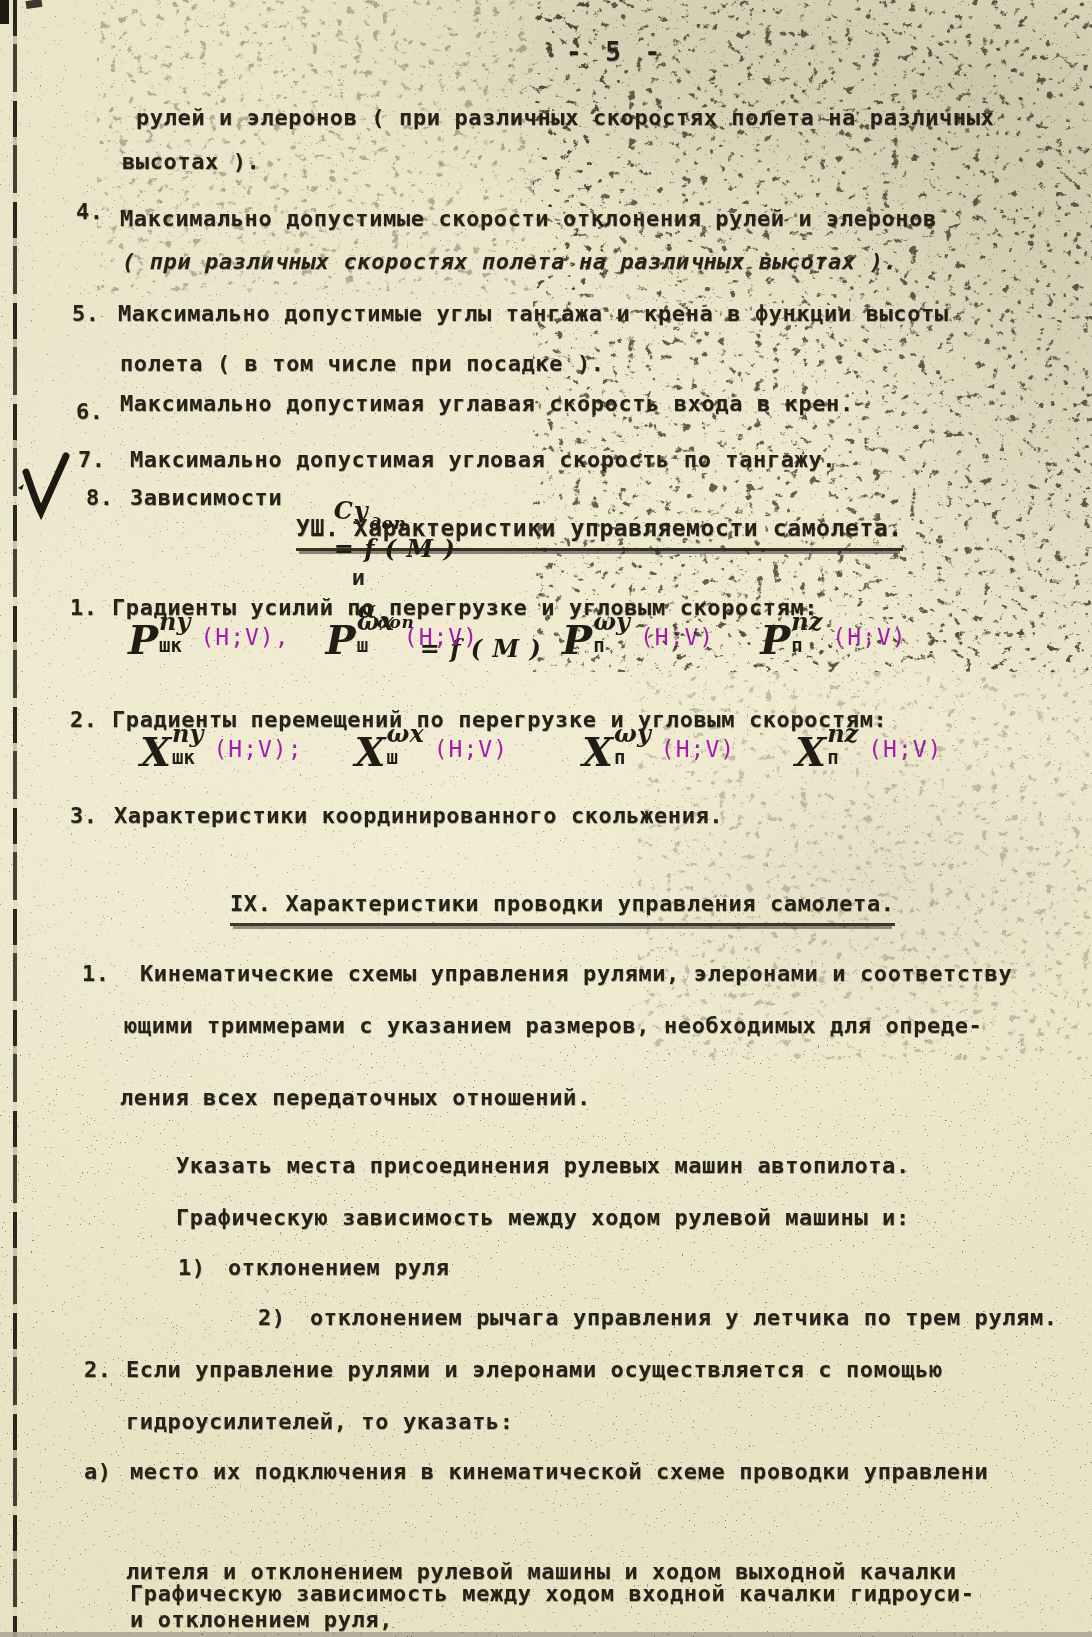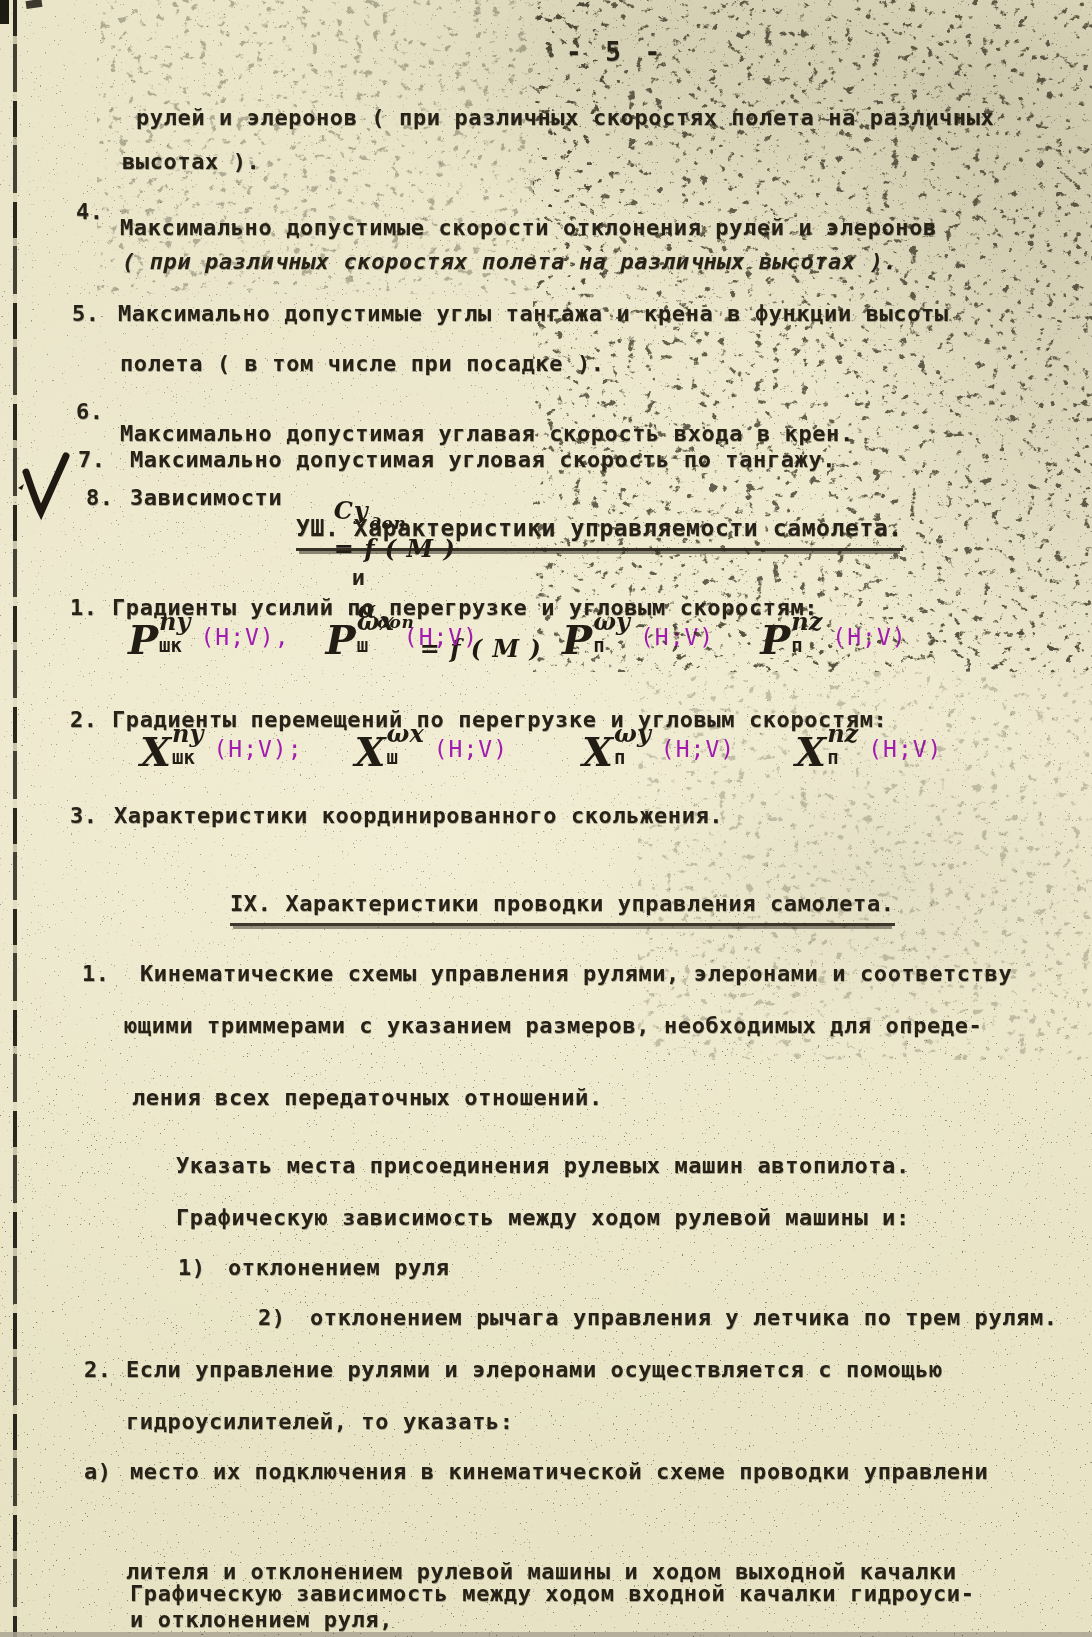--- a/index.html
+++ b/index.html
@@ -82,29 +82,29 @@
 <div class="corner-mark-a"></div>
 <div class="corner-mark-b"></div>
 <div class="bottom-edge"></div>
 
 <div class="line pageno" style="top:36px;left:566px;">- 5 -</div>
 
 <div class="line" style="top:104px;left:120px;margin-left:16px;">рулей и элеронов ( при различных скоростях полета на различных</div>
 <div class="line" style="top:148px;left:122px;">высотах ).</div>
 
 <div class="line" style="top:198px;left:76px;">4.</div>
-<div class="line" style="top:214px;left:120px;">Максимально допустимые скорости отклонения рулей и элеронов</div>
+<div class="line" style="top:205px;left:120px;">Максимально допустимые скорости отклонения рулей и элеронов</div>
 <div class="line" style="top:248px;left:122px;font-style:italic;">( при различных скоростях полета на различных высотах ).</div>
 
 <div class="line" style="top:300px;left:72px;">5.</div>
 <div class="line" style="top:300px;left:118px;">Максимально допустимые углы тангажа и крена в функции высоты</div>
 <div class="line" style="top:350px;left:120px;">полета ( в том числе при посадке ).</div>
 
 <div class="line" style="top:398px;left:76px;">6.</div>
-<div class="line" style="top:420px;left:120px;">Максимально допустимая углавая скорость входа в крен.</div>
+<div class="line" style="top:390px;left:120px;">Максимально допустимая углавая скорость входа в крен.</div>
 
 <div class="line" style="top:446px;left:78px;">7.</div>
 <div class="line" style="top:446px;left:122px;padding-left:8px;">Максимально допустимая угловая скорость по тангажу.</div>
 
 <div class="line" style="top:484px;left:86px;">8.</div>
 <div class="line" style="top:484px;left:130px;">Зависимости</div>
 <div class="line" style="top:468px;left:306px;text-shadow:none;">
   <span class="hand">Су</span><span class="hand-sub">доп</span>
   <span class="hand">= f ( М )</span>
   <span class="typed-inline" style="margin-left:18px;">и</span>
@@ -196,21 +196,21 @@
 </div>
 
 <div class="line" style="top:802px;left:70px;">3.</div>
 <div class="line" style="top:802px;left:114px;">Характеристики координированного скольжения.</div>
 
 <div class="line heading2" style="top:890px;left:230px;">IX. Характеристики проводки управления самолета.</div>
 
 <div class="line" style="top:960px;left:82px;">1.</div>
 <div class="line" style="top:960px;left:140px;">Кинематические схемы управления рулями, элеронами и соответству</div>
 <div class="line" style="top:1012px;left:124px;">ющими триммерами с указанием размеров, необходимых для опреде-</div>
-<div class="line" style="top:1084px;left:120px;margin-left:12px;">ления всех передаточных отношений.</div>
+<div class="line" style="top:1084px;left:120px;">ления всех передаточных отношений.</div>
 
 <div class="line" style="top:1152px;left:176px;">Указать места присоединения рулевых машин автопилота.</div>
 <div class="line" style="top:1204px;left:176px;">Графическую зависимость между ходом рулевой машины и:</div>
 
 <div class="line" style="top:1254px;left:178px;">1)</div>
 <div class="line" style="top:1254px;left:228px;">отклонением руля</div>
 <div class="line" style="top:1304px;left:258px;">2)</div>
 <div class="line" style="top:1304px;left:310px;">отклонением рычага управления у летчика по трем рулям.</div>
 
 <div class="line" style="top:1356px;left:84px;">2.</div>

